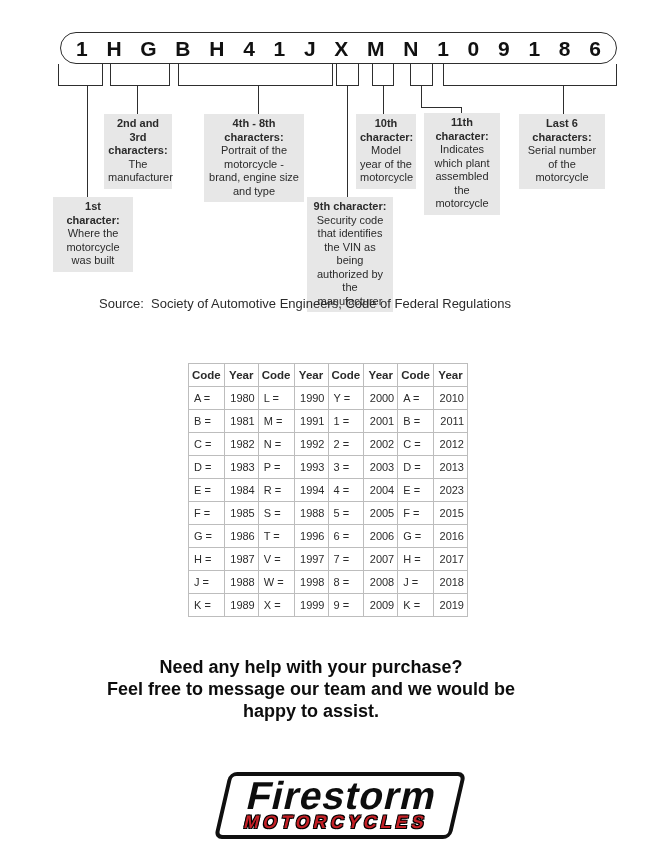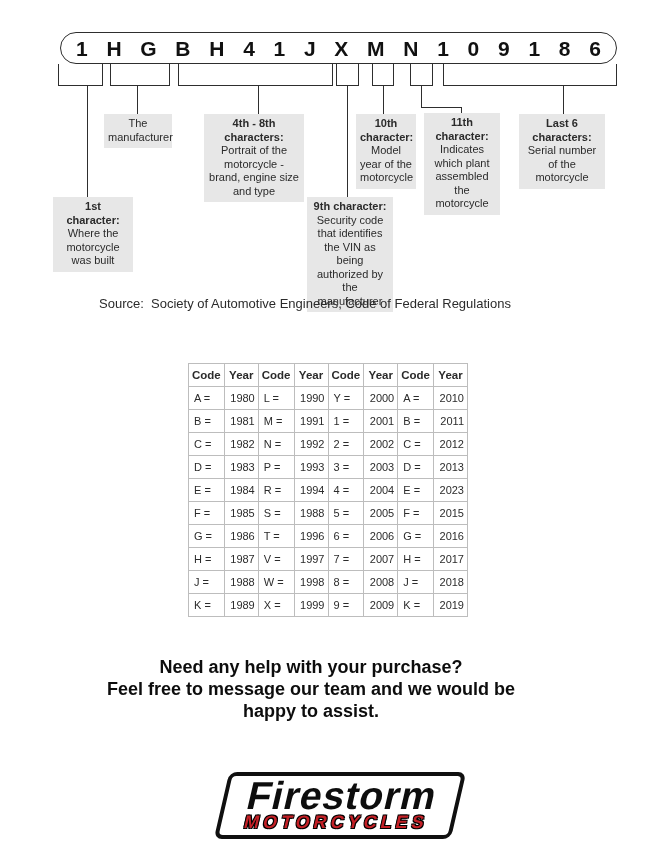--- a/index.html
+++ b/index.html
@@ -174,20 +174,21 @@
   <div class="vline" style="left:421px; top:86px;  height:22px;"></div>
   <div class="hline" style="left:421px; top:107px; width:41px;"></div>
   <div class="vline" style="left:461px; top:107px; height:7px;"></div>
   <div class="vline" style="left:563px; top:86px;  height:28px;"></div>
 
   <div class="callout" style="left:53px;  top:197px; width:80px;">
     <span class="callout-title" style="display: block;">1st character:</span>
     <span class="callout-body">Where the motorcycle was built</span>
   </div>
   <div class="callout" style="left:104px; top:114px; width:68px;">
+    <span class="callout-title" style="display: block;">2nd and 3rd characters:</span>
     <span class="callout-body">The manufacturer</span>
   </div>
   <div class="callout" style="left:204px; top:114px; width:100px;">
     <span class="callout-title" style="display: block;">4th - 8th characters:</span>
     <span class="callout-body">Portrait of the motorcycle - brand, engine size and type</span>
   </div>
   <div class="callout" style="left:307px; top:197px; width:86px;">
     <span class="callout-title" style="display: block;">9th character:</span>
     <span class="callout-body">Security code that identifies the VIN as being authorized by the manufacturer</span>
   </div>

